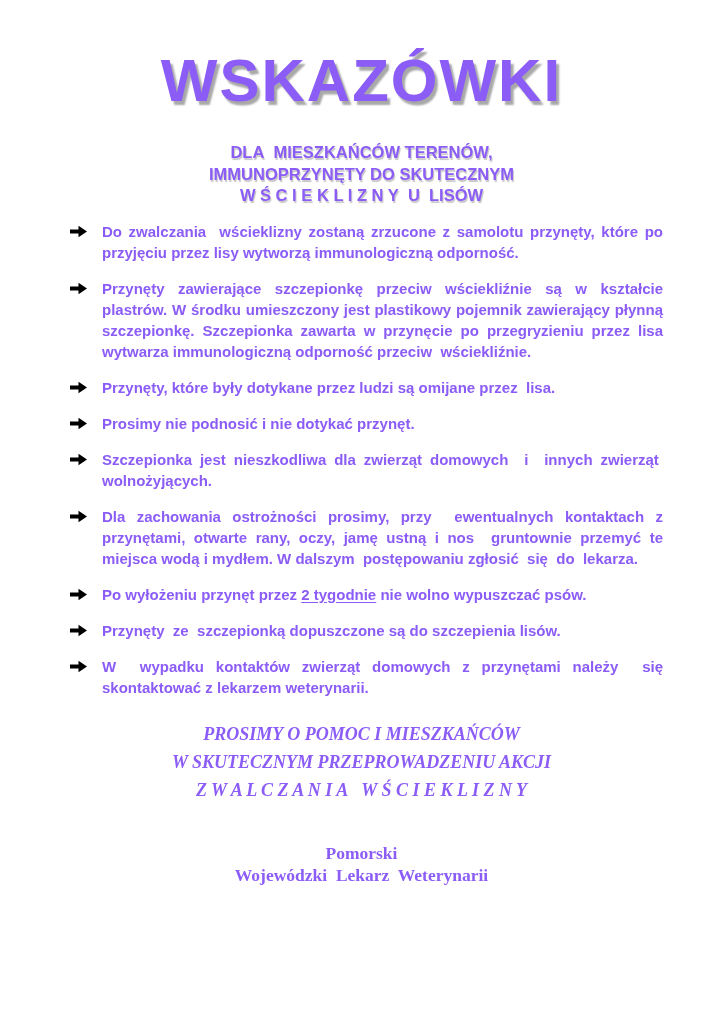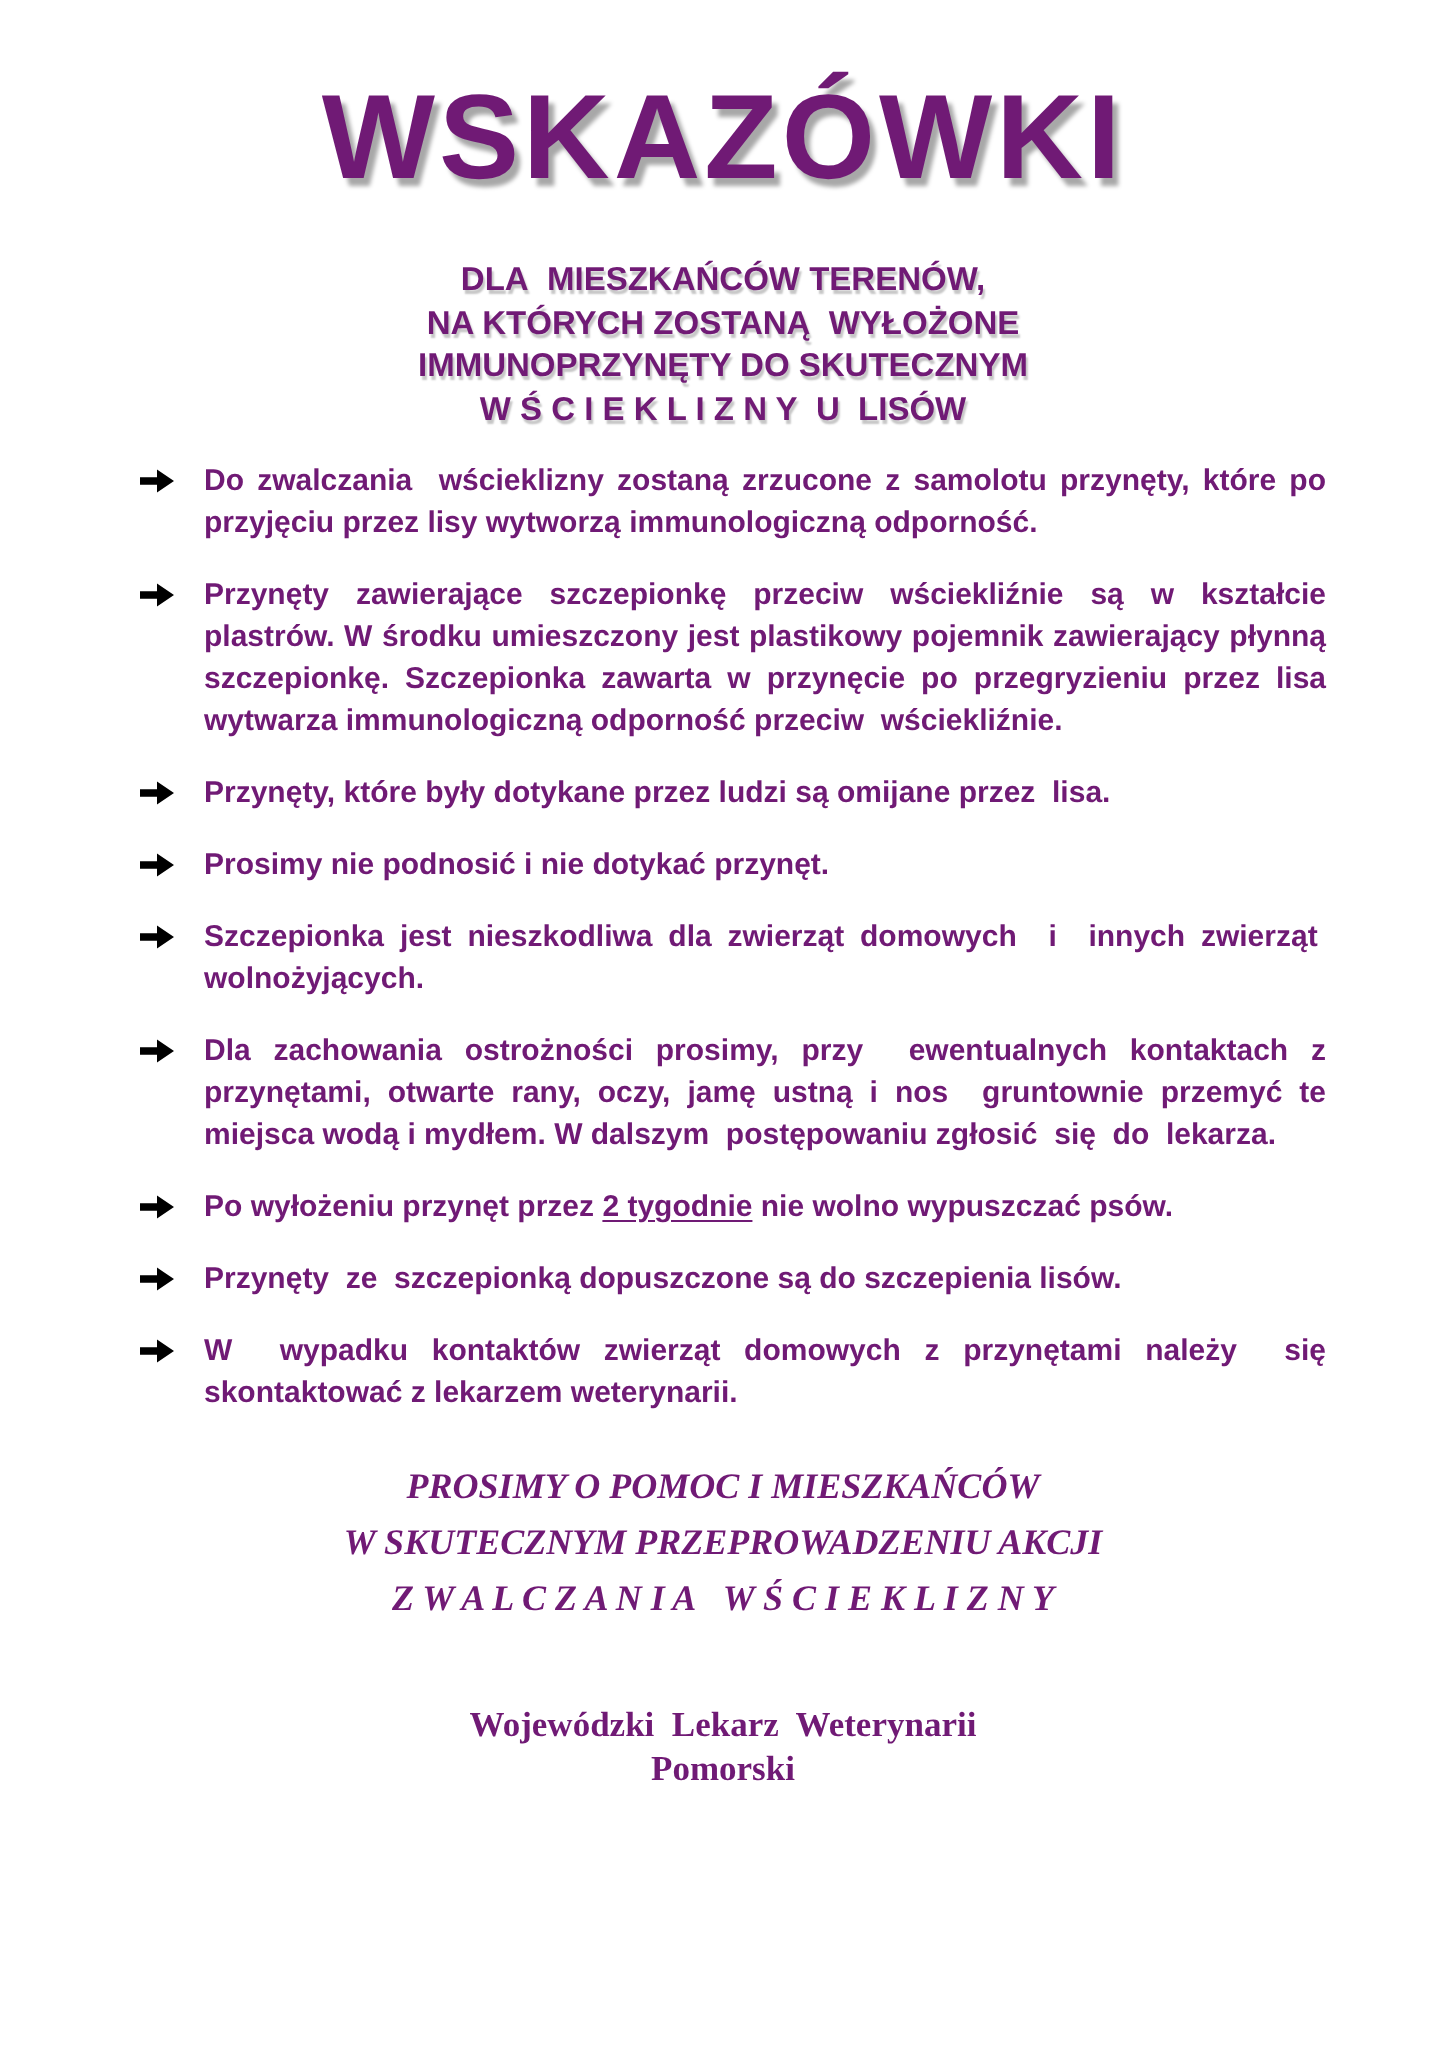--- a/index.html
+++ b/index.html
@@ -1,22 +1,22 @@
 <!DOCTYPE html>
 <html><head>
 <meta charset="utf-8">
 <style>
   * { margin:0; padding:0; box-sizing:border-box; }
   html,body { background:#ffffff; }
   .page {
     position:relative;
     width:723px; height:1008px;
-    margin:0 auto;
+    margin:12px auto;
     background:#ffffff;
-    color:#701a75;
+    color:#8b5cf6;
     font-family:"Liberation Sans", sans-serif;
     overflow:hidden;
   }
   .title {
     margin-top:36px;
     text-align:center;
     font-size:60px;
     line-height:66px;
     font-weight:bold;
     letter-spacing:2px;
@@ -73,21 +73,20 @@
 </style>
 </head>
 <body>
 
 <div class="page">
 
   <h1 class="title">WSKAZÓWKI</h1>
 
   <div class="subtitle">
     <div>DLA&nbsp; MIESZKAŃCÓW TERENÓW,</div>
-    <div>NA KTÓRYCH ZOSTANĄ&nbsp; WYŁOŻONE</div>
     <div>IMMUNOPRZYNĘTY DO SKUTECZNYM</div>
     <div>W Ś C I E K L I Z N Y&nbsp; U&nbsp; LISÓW</div>
   </div>
 
   <div class="bullets">
 
     <div class="bullet">
       <span class="arrow">
           <svg viewBox="0 0 17 13">
             <path d="M0 4.6 L8.5 4.6 L8.5 0.8 L17 6.5 L8.5 12.2 L8.5 8.4 L0 8.4 Z" fill="#000"></path>
@@ -170,17 +169,17 @@
 
   </div>
 
   <div class="closing">
     <div>PROSIMY O POMOC I MIESZKAŃCÓW</div>
     <div>W SKUTECZNYM PRZEPROWADZENIU AKCJI</div>
     <div>Z W A L C Z A N I A&nbsp;&nbsp; W Ś C I E K L I Z N Y</div>
   </div>
 
   <div class="signature">
+    <div>Pomorski</div>
     <div>Wojewódzki&nbsp; Lekarz&nbsp; Weterynarii</div>
-    <div>Pomorski</div>
   </div>
 
 </div>
 
 </body></html>

